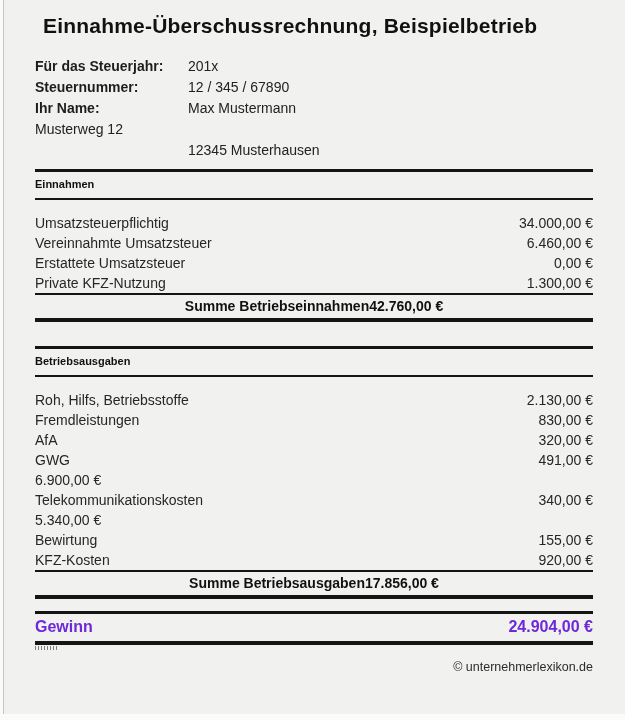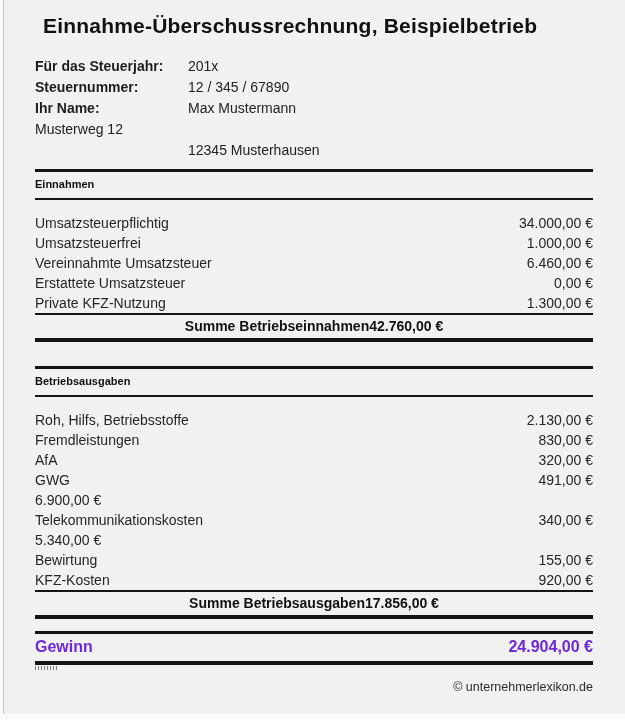--- a/index.html
+++ b/index.html
@@ -141,24 +141,20 @@
 
     <div class="section">
       <div class="section-head">Einnahmen</div>
       <div class="rows">
 
           <div class="line-row">
             <span class="label">Umsatzsteuerpflichtig</span>
             <span class="amount">34.000,00 €</span>
           </div>
 
-          <div class="line-row">
-            <span class="label">Umsatzsteuerfrei</span>
-            <span class="amount">1.000,00 €</span>
-          </div>
 
           <div class="line-row">
             <span class="label">Vereinnahmte Umsatzsteuer</span>
             <span class="amount">6.460,00 €</span>
           </div>
 
           <div class="line-row">
             <span class="label">Erstattete Umsatzsteuer</span>
             <span class="amount">0,00 €</span>
           </div>

